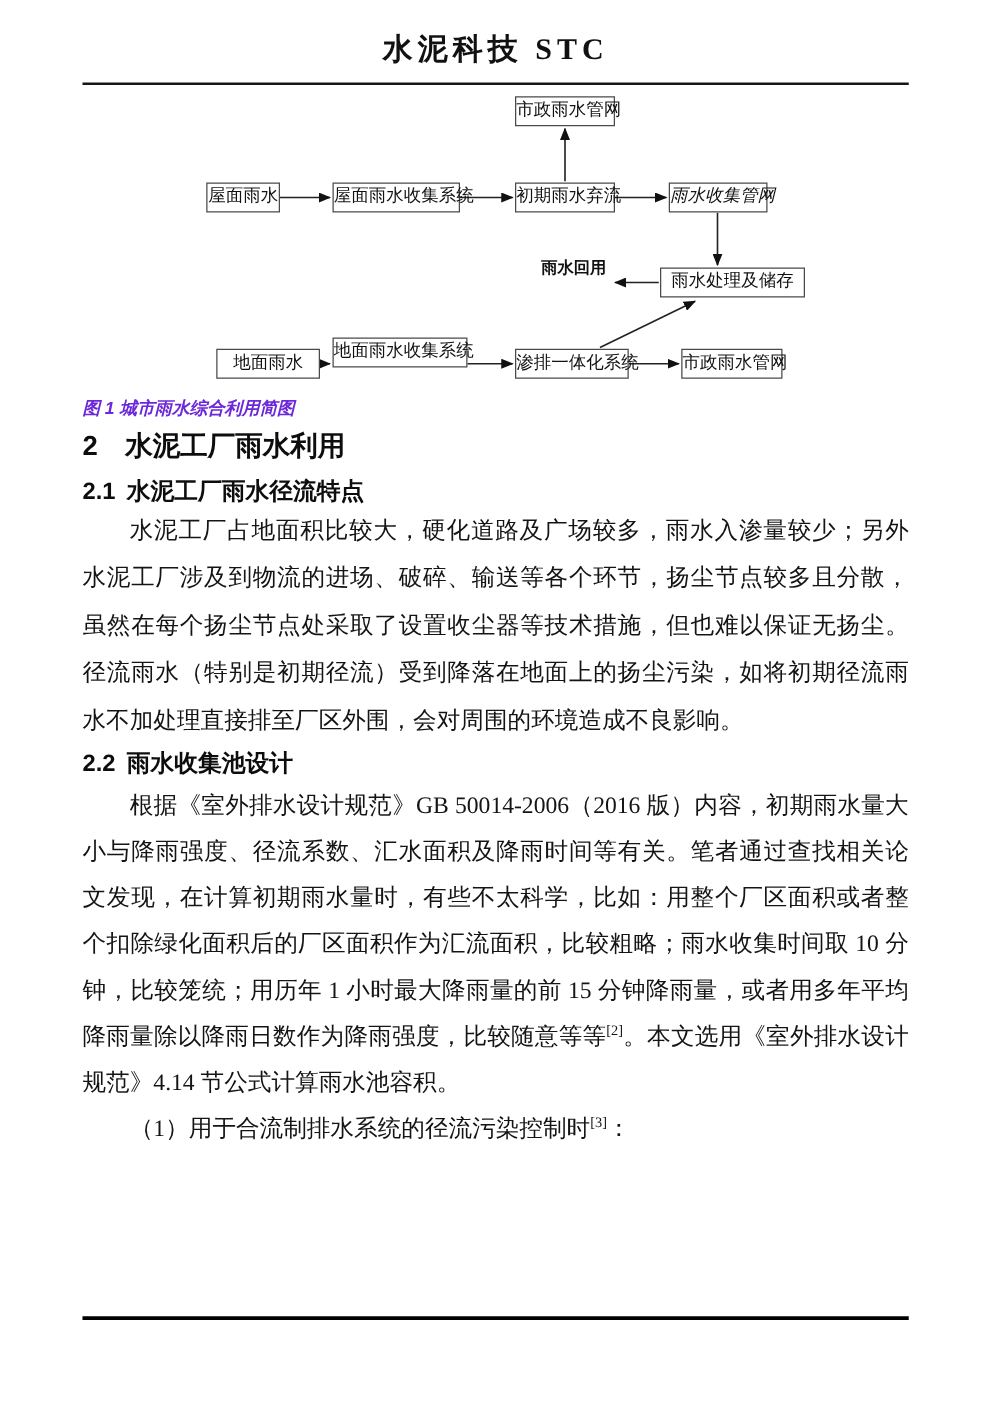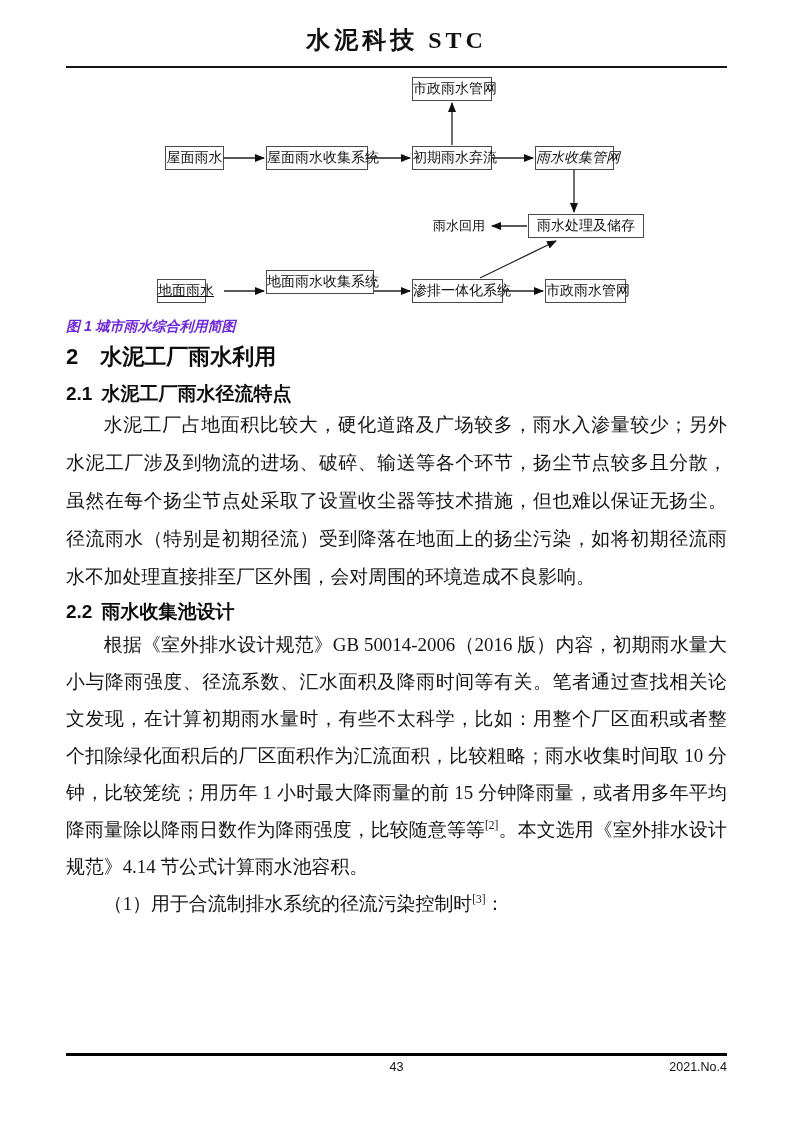--- a/index.html
+++ b/index.html
@@ -98,22 +98,22 @@
         <line x1="437" y1="217" x2="477" y2="217" stroke="#222" stroke-width="1.3" marker-end="url(#ah)"></line>
         <line x1="414" y1="204" x2="490" y2="167" stroke="#222" stroke-width="1.3" marker-end="url(#ah)"></line>
       </svg>
 
       <div class="fbox" style="left:346px; top:3px;  width:80px;">市政雨水管网</div>
       <div class="fbox" style="left:99px;  top:72px; width:59px;">屋面雨水</div>
       <div class="fbox" style="left:200px; top:72px; width:102px;">屋面雨水收集系统</div>
       <div class="fbox" style="left:346px; top:72px; width:80px;">初期雨水弃流</div>
       <div class="fbox" style="left:469px; top:72px; width:79px;font-style:italic;">雨水收集管网</div>
       <div class="fbox" style="left:462px; top:140px; width:116px;">雨水处理及储存</div>
-      <div class="flabel" style="left:364px; top:140px; width:58px;">雨水回用</div>
-      <div class="fbox" style="left:91px;  top:205px; width:49px;text-decoration:underline;">地面雨水</div>
+      <div class="flabel" style="left:364px; top:128px; width:58px;font-weight:bold;">雨水回用</div>
+      <div class="fbox" style="left:107px;  top:205px; width:83px;">地面雨水</div>
       <div class="fbox" style="left:200px; top:196px; width:108px;">地面雨水收集系统</div>
       <div class="fbox" style="left:346px; top:205px; width:91px;">渗排一体化系统</div>
       <div class="fbox" style="left:479px; top:205px; width:81px;">市政雨水管网</div>
     </div>
     <figcaption class="caption">图 1  城市雨水综合利用简图</figcaption>
   </figure>
 
   <h2 class="sec-h1">
     <span class="h-num">2</span><span>水泥工厂雨水利用</span>
   </h2>
@@ -128,19 +128,15 @@
   </h3>
   <p class="body lh37" style="margin-top:2px;">
     <span>根据《室外排水设计规范》GB 50014-2006（2016 版）内容，初期雨水量大小与降雨强度、径流系数、汇水面积及降雨时间等有关。笔者通过查找相关论文发现，在计算初期雨水量时，有些不太科学，比如：用整个厂区面积或者整个扣除绿化面积后的厂区面积作为汇流面积，比较粗略；雨水收集时间取 10 分钟，比较笼统；用历年 1 小时最大降雨量的前 15 分钟降雨量，或者用多年平均降雨量除以降雨日数作为降雨强度，比较随意等等</span><sup class="ref">[2]</sup><span>。本文选用《室外排水设计规范》4.14 节公式计算雨水池容积。</span>
   </p>
   <p class="body single">
     <span>（1）用于合流制排水系统的径流污染控制时</span><sup class="ref">[3]</sup><span>：</span>
   </p>
 
   <footer class="footer">
     <div class="footer-rule"></div>
-    <div class="footer-row">
-      <span class="page-num">43</span>
-      <span class="issue">2021.No.4</span>
-    </div>
   </footer>
 
 </div>
 
 </body></html>

